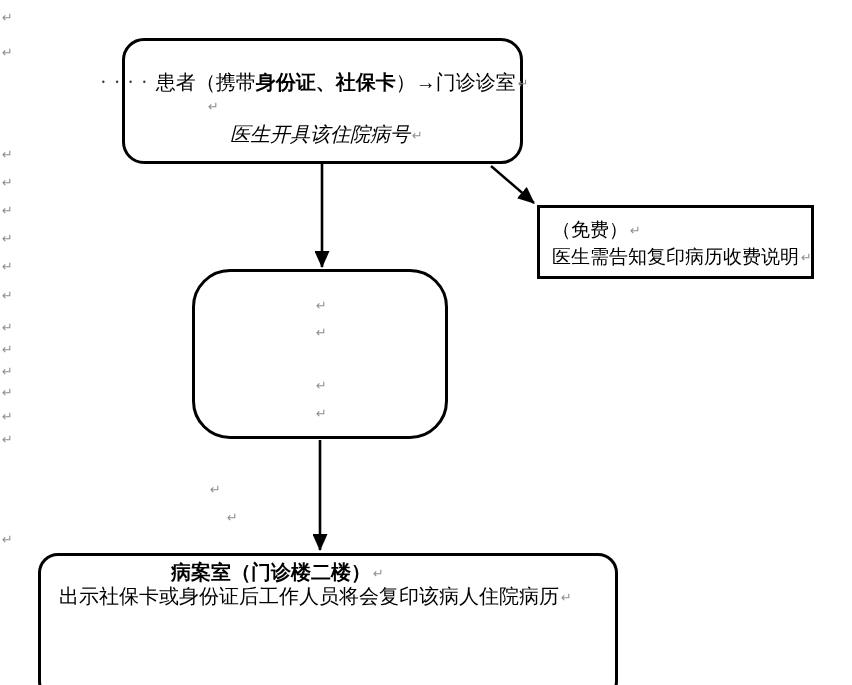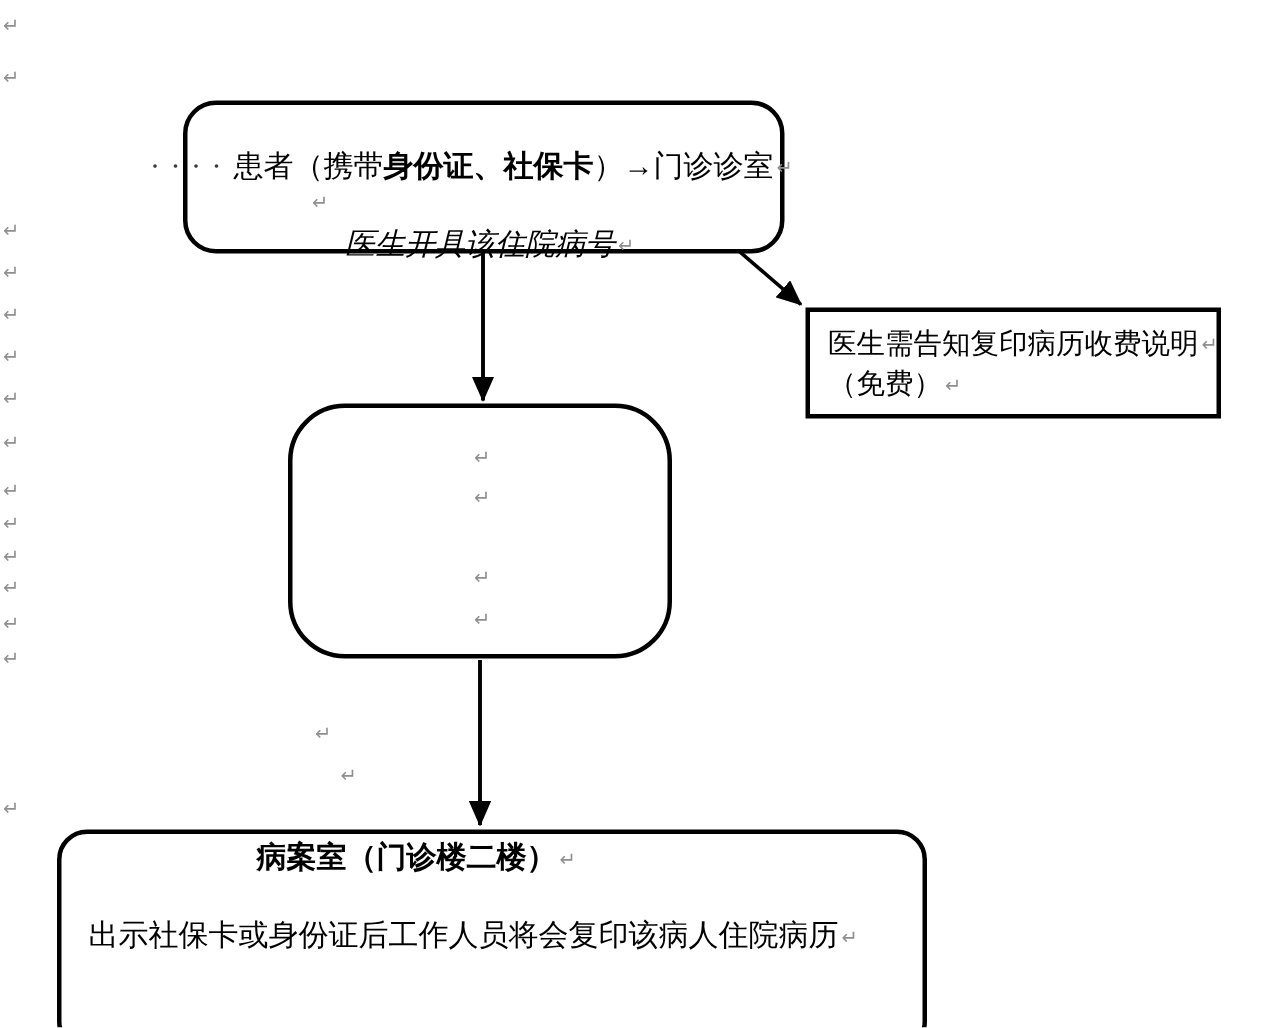--- a/index.html
+++ b/index.html
@@ -10,21 +10,21 @@
     font-family:"Liberation Serif","DejaVu Serif",serif;
     color:#000;
     overflow:hidden;
   }
   .box{
     position:absolute;
     border:3px solid #000;
     background:#ffffff;
     box-sizing:border-box;
   }
-  #top-box{left:122px;top:38px;width:401px;height:102px;border-radius:22px;margin-top:29px;}
+  #top-box{left:122px;top:38px;width:401px;height:126px;border-radius:22px;}
   #middle-box{left:192px;top:269px;width:256px;height:170px;border-radius:38px;}
   #side-box{left:537px;top:205px;width:277px;height:74px;border-radius:0;}
   #bottom-box{left:38px;top:553px;width:580px;height:148px;border-radius:20px;}
   .txt{
     position:absolute;
     font-size:20px;
     line-height:24px;
     white-space:nowrap;
     color:#000;
   }
@@ -76,39 +76,39 @@
       <span class="dots">····</span><span>患者（携带</span><span class="bold">身份证、社保卡</span><span>）→门诊诊室</span><span class="pm pm-inline">↵</span>
     </div>
     <span class="pm pm-abs" style="left:83px;top:59px;">↵</span>
     <div class="txt" style="left:105px;top:81px;font-style:italic;">
       <span>医生开具该住院病号</span><span class="pm pm-inline">↵</span>
     </div>
   </div>
 
   <div class="box" id="side-box">
     <div class="side-line">
-      <span>医生需告知复印病历收费说明</span><span class="pm pm-inline">↵</span>
+      <span>（免费）</span><span class="pm pm-inline">↵</span>
     </div>
     <div class="side-line">
-      <span>（免费）</span><span class="pm pm-inline">↵</span>
+      <span>医生需告知复印病历收费说明</span><span class="pm pm-inline">↵</span>
     </div>
   </div>
 
   <div class="box" id="middle-box">
     <span class="pm pm-abs" style="left:121px;top:27px;">↵</span>
     <span class="pm pm-abs" style="left:121px;top:54px;">↵</span>
     <span class="pm pm-abs" style="left:121px;top:107px;">↵</span>
     <span class="pm pm-abs" style="left:121px;top:135px;">↵</span>
   </div>
 
   <div class="box" id="bottom-box">
     <div class="txt bold" style="left:130px;top:4px;">
       <span>病案室（门诊楼二楼）</span><span class="pm pm-inline" style="font-weight:normal;">↵</span>
     </div>
-    <div class="txt" style="left:18px;top:28px;margin-top:28px;">
+    <div class="txt" style="left:18px;top:28px;">
       <span>出示社保卡或身份证后工作人员将会复印该病人住院病历</span><span class="pm pm-inline">↵</span>
     </div>
   </div>
 
   <div id="pm-layer">
       <span class="pm pm-abs" style="left: 2px; top: 11px;">↵</span>
       <span class="pm pm-abs" style="left: 2px; top: 46px;">↵</span>
       <span class="pm pm-abs" style="left: 2px; top: 148px;">↵</span>
       <span class="pm pm-abs" style="left: 2px; top: 176px;">↵</span>
       <span class="pm pm-abs" style="left: 2px; top: 204px;">↵</span>

